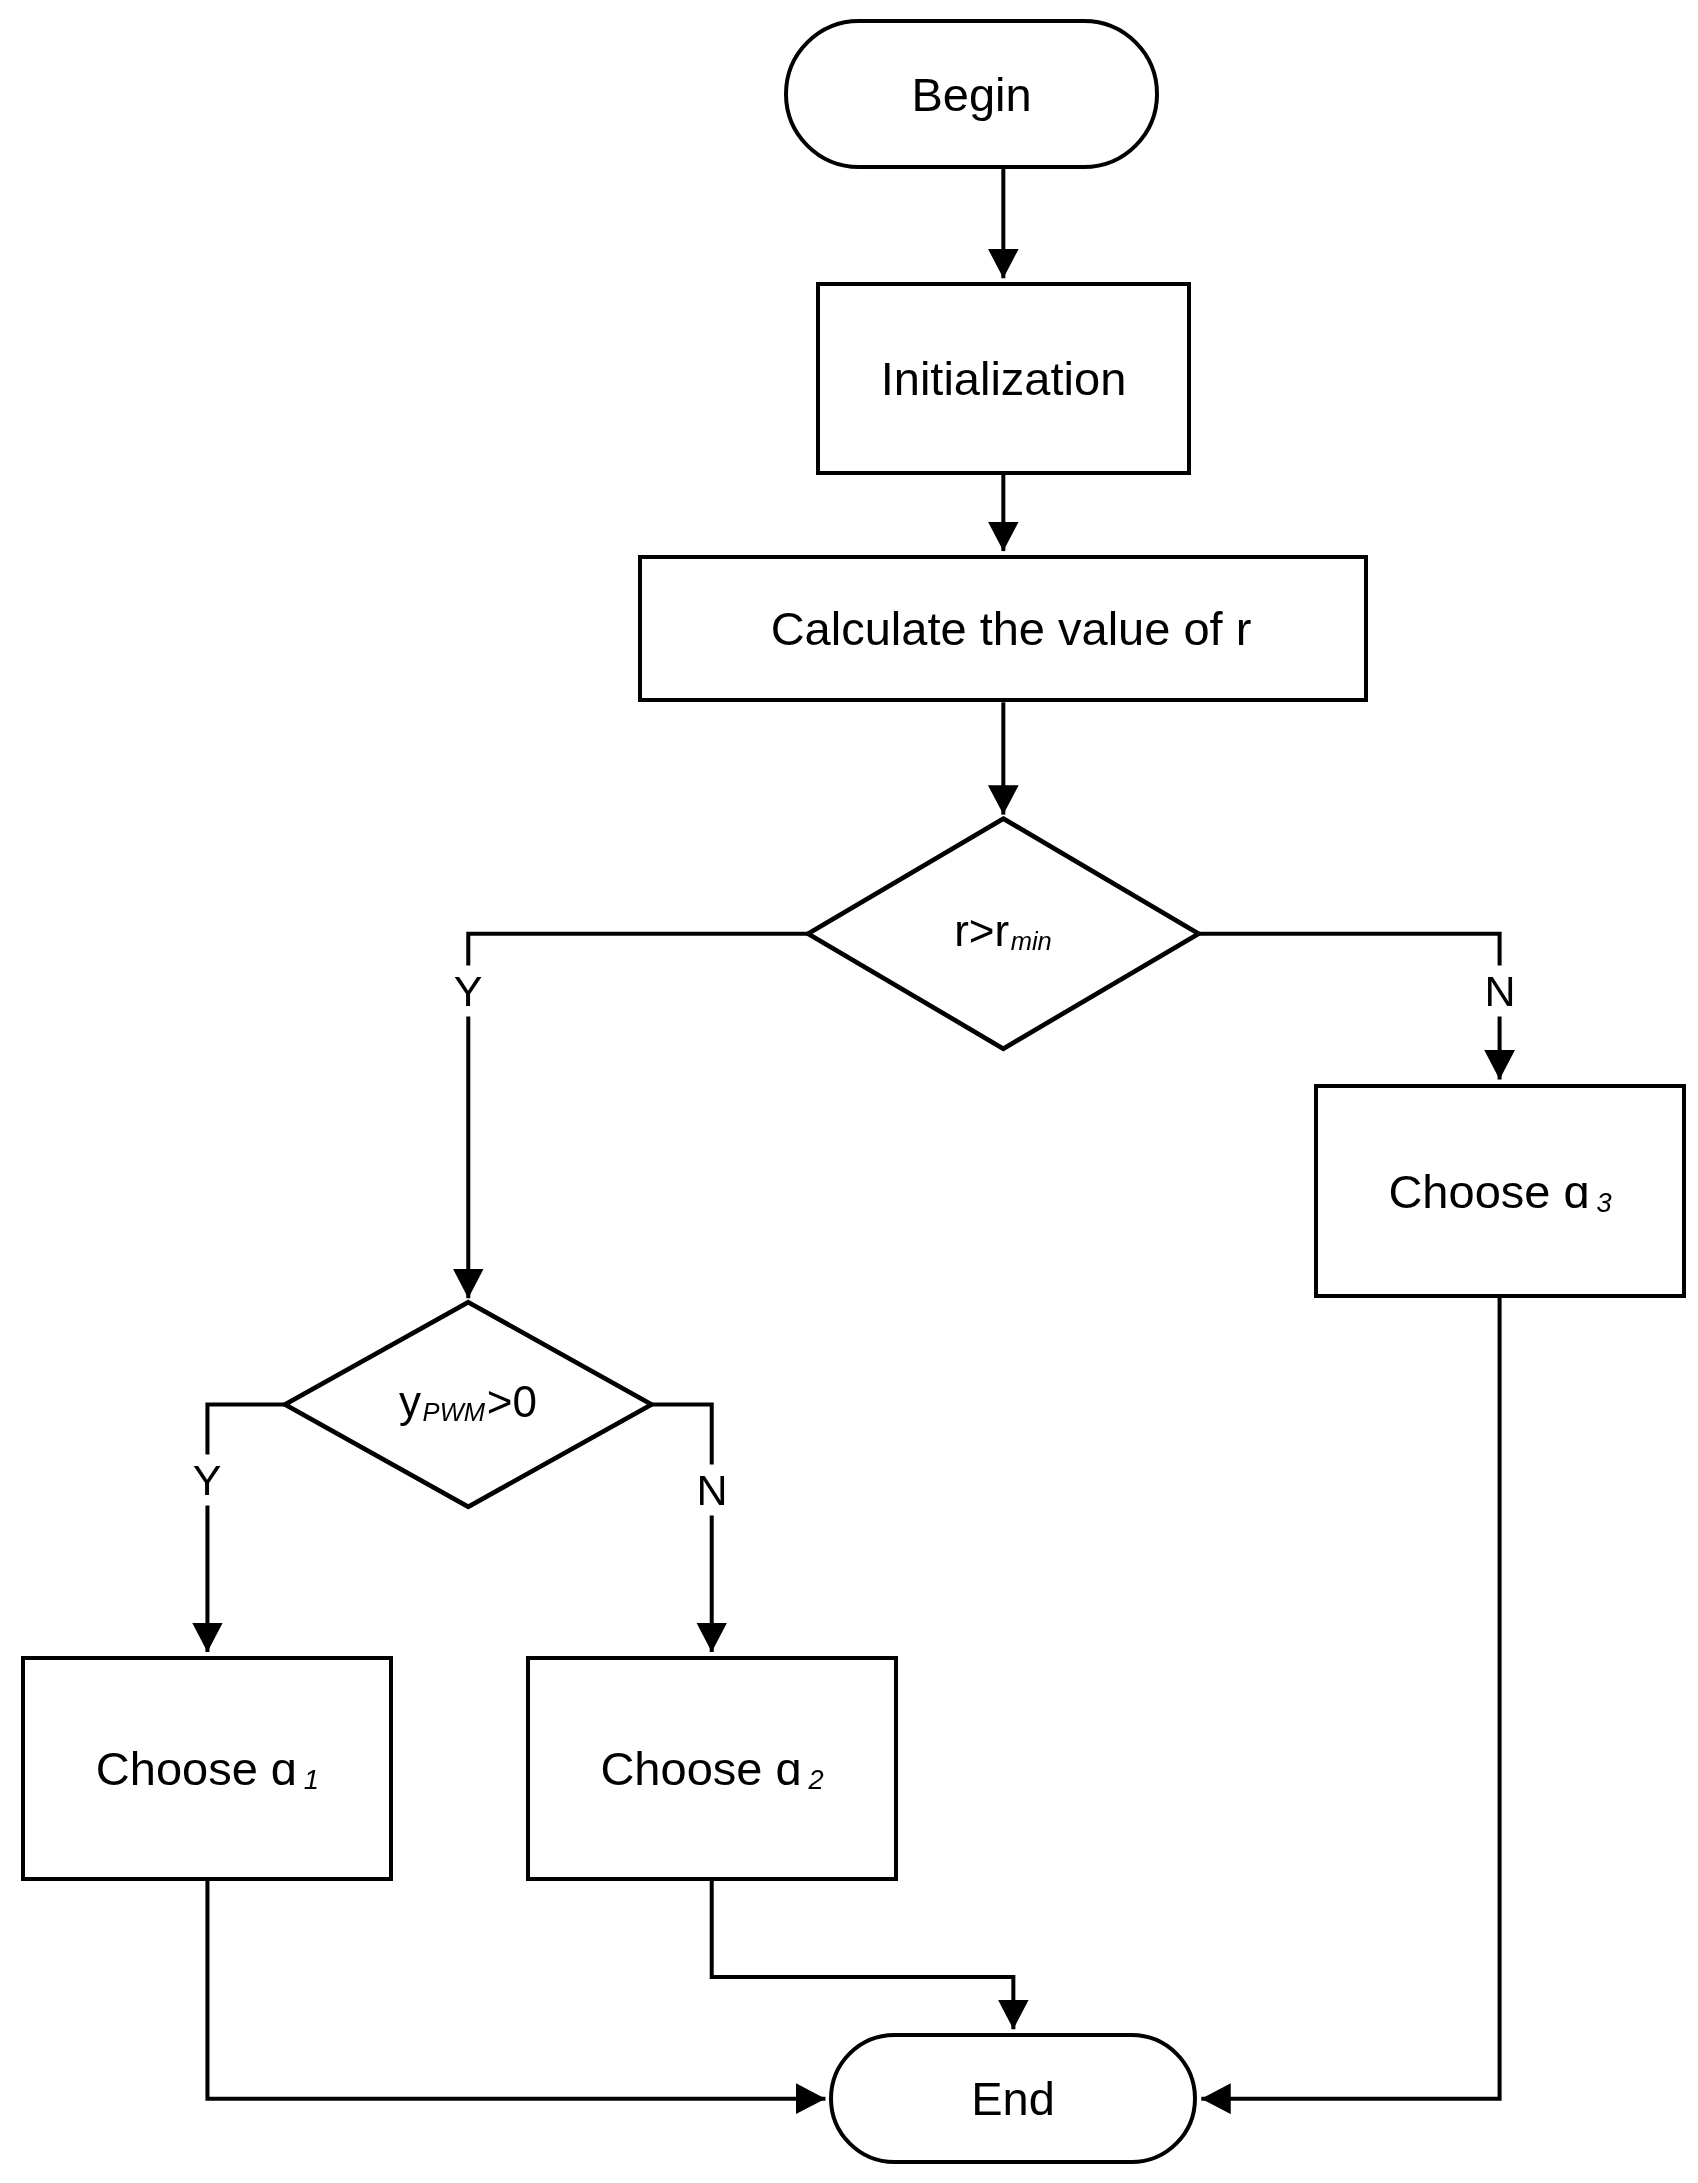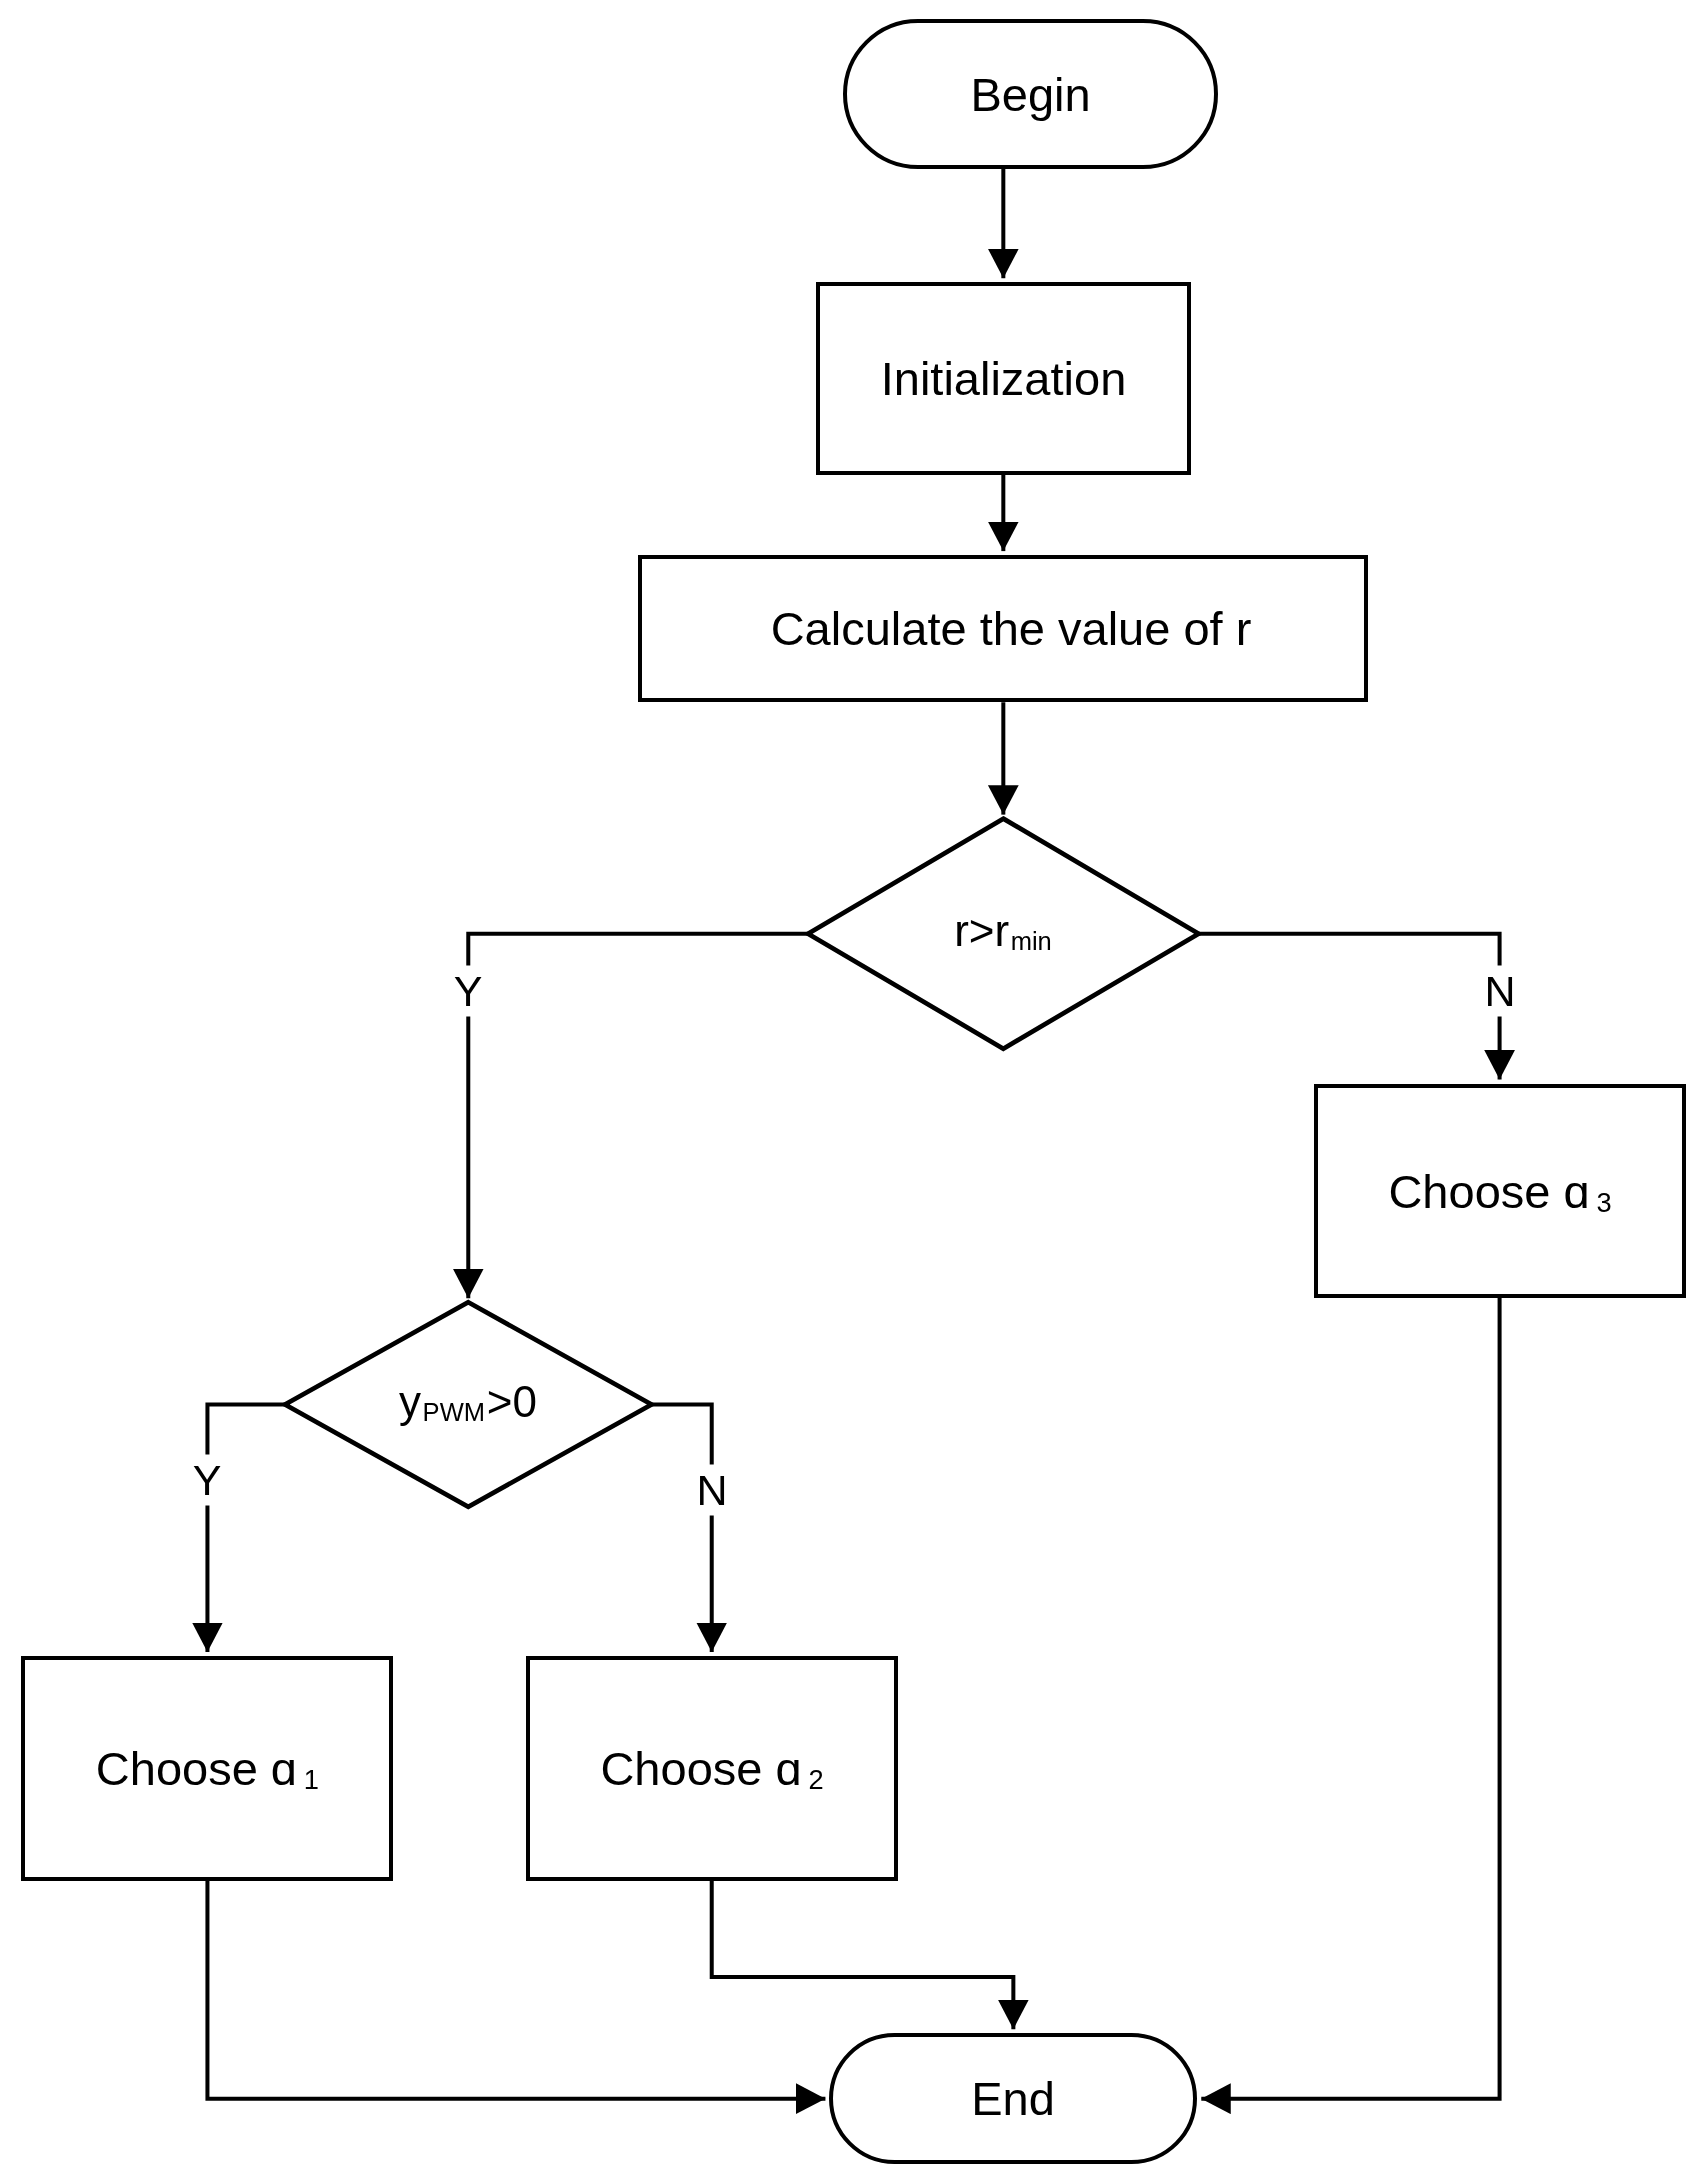--- a/index.html
+++ b/index.html
@@ -44,20 +44,21 @@
   .node-label {
     display: flex;
     align-items: baseline;
     white-space: nowrap;
   }
   .sub {
     font-size: 0.58em;
     position: relative;
     top: 0.16em;
     margin-left: 0.06em;
+    font-style: italic;
   }
   .sub.gap { margin-left: 0.25em; }
   .post { margin-left: 0.04em; }
   .branch-label {
     position: absolute;
     transform: translate(-50%, -50%);
     background: #ffffff;
     padding: 4px 9.4px;
     font-size: 43px;
     line-height: 1;
@@ -83,21 +84,21 @@
     <polyline points="426,2100 310,2100 310,2470" fill="none" stroke="#000000" stroke-width="6" marker-end="url(#arrow)"></polyline>
     <polyline points="974,2100 1064,2100 1064,2470" fill="none" stroke="#000000" stroke-width="6" marker-end="url(#arrow)"></polyline>
     <polyline points="1064,2812 1064,2956 1515,2956 1515,3034" fill="none" stroke="#000000" stroke-width="6" marker-end="url(#arrow)"></polyline>
     <polyline points="310,2812 310,3138 1234,3138" fill="none" stroke="#000000" stroke-width="6" marker-end="url(#arrow)"></polyline>
     <polyline points="2242,1940 2242,3138 1796,3138" fill="none" stroke="#000000" stroke-width="6" marker-end="url(#arrow)"></polyline>
 
     <polygon points="1500,1224 1792,1396 1500,1568 1208,1396" fill="#ffffff" stroke="#000000" stroke-width="7"></polygon>
     <polygon points="700,1947 974,2100 700,2253 426,2100" fill="#ffffff" stroke="#000000" stroke-width="7"></polygon>
   </svg>
 
-  <div class="node terminator" style="left:843px; top:19px; width:375px; height:150px;">
+  <div class="node terminator" style="left:784px; top:19px; width:375px; height:150px;">
     <span class="node-label">Begin</span>
   </div>
 
   <div class="node" style="left:816px; top:282px; width:375px; height:193px;">
     <span class="node-label">Initialization</span>
   </div>
 
   <div class="node" style="left:638px; top:555px; width:730px; height:147px;padding-left:16px;">
     <span class="node-label">Calculate the value of r</span>
   </div>

